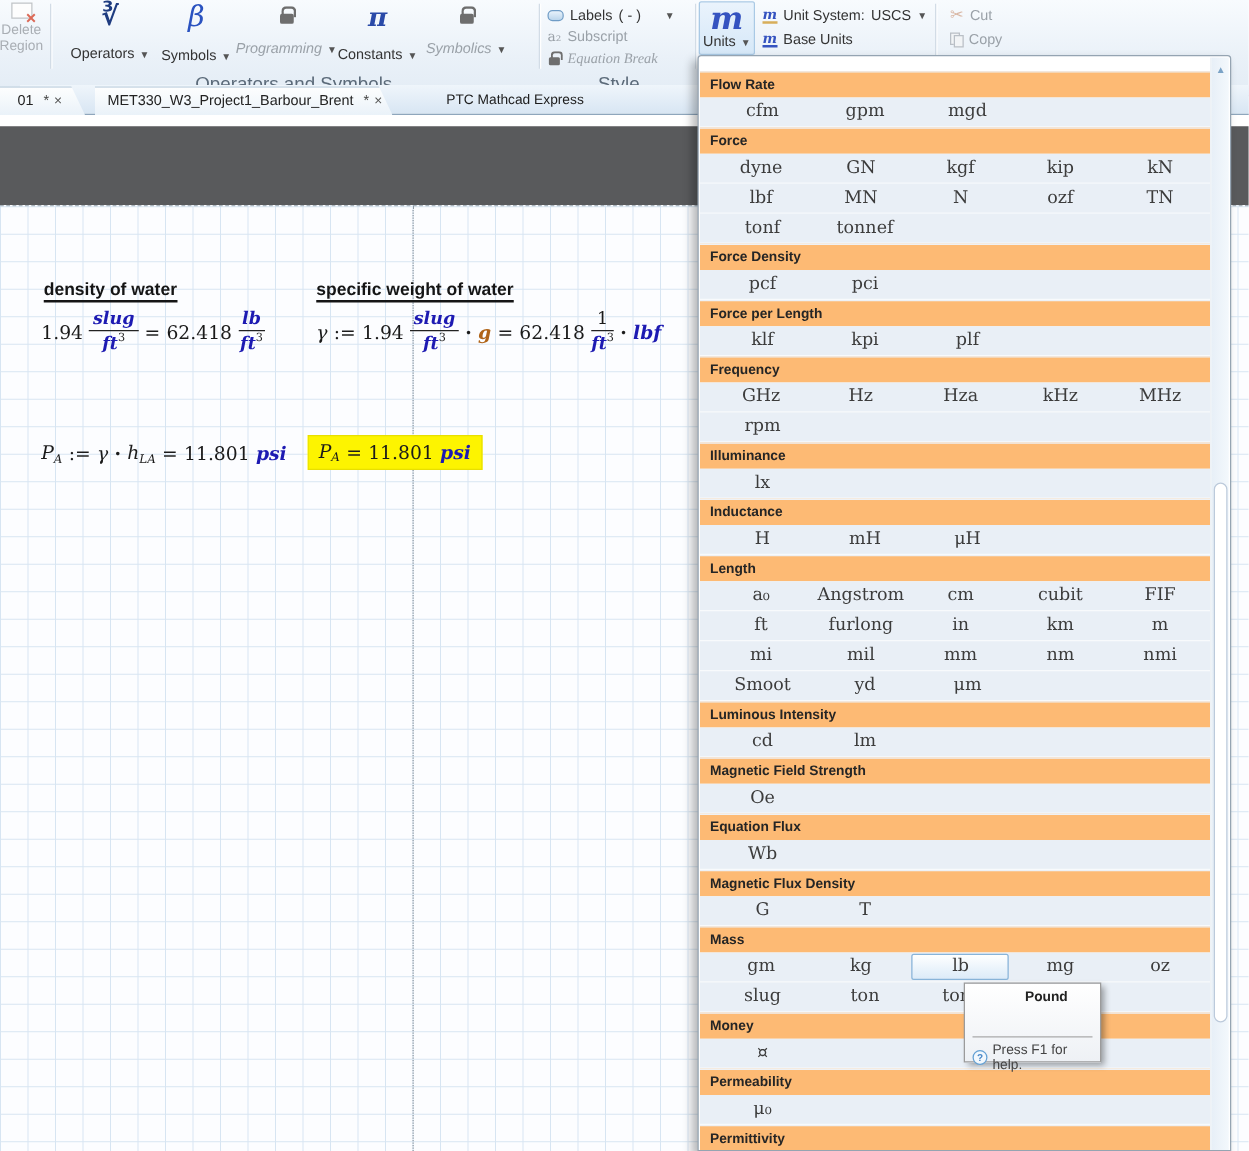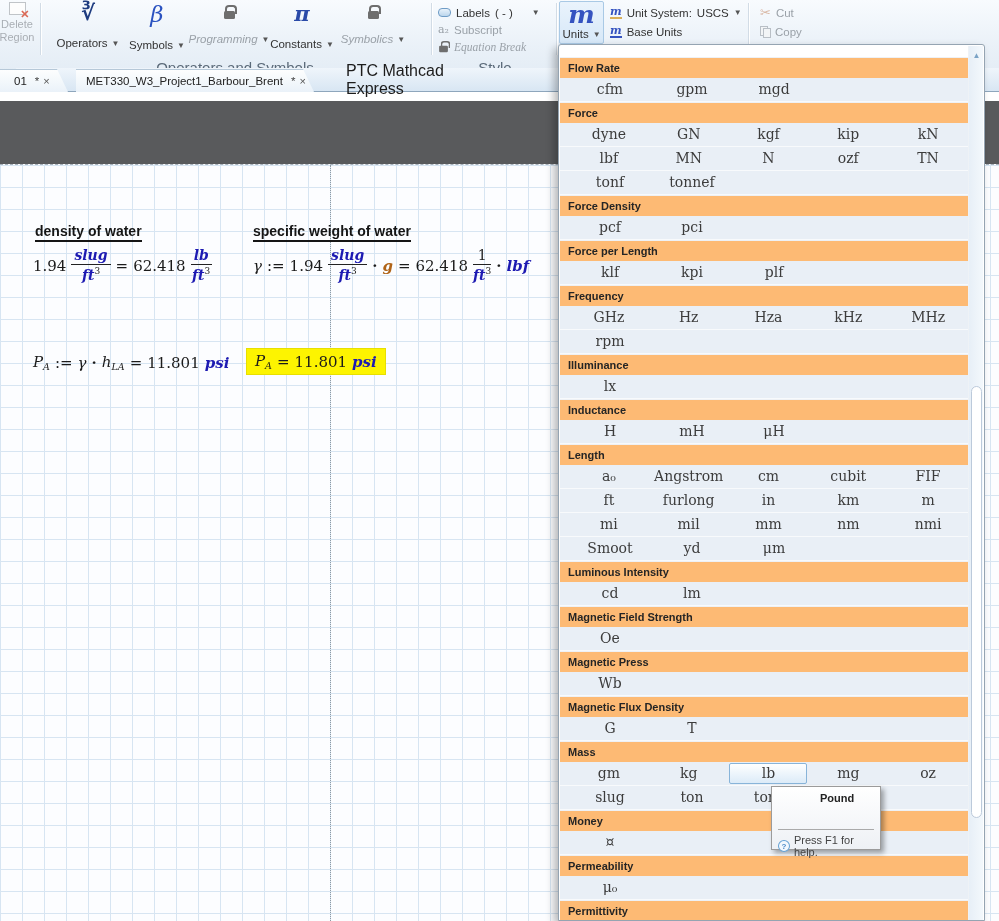--- a/index.html
+++ b/index.html
@@ -54,21 +54,21 @@
   .tabbar { position:absolute; left:0; top:68px; width:999px; height:24px;
     background:linear-gradient(#eff5fb,#d8e6f3); border-bottom:1px solid #8ea6bc;margin-left:16px; }
   .tab { position:absolute; top:1px; height:23px; display:flex; align-items:center;
     font-size:11.5px; color:#222; padding:0 14px 0 10px;
     background:linear-gradient(#fdfefe,#eaf2f9);
     clip-path:polygon(0 0, calc(100% - 11px) 0, 100% 100%, 0 100%);
     border-top:1px solid #b6c8d8; }
   .tab .mod { margin-left:8px; color:#444; }
   .tab .x { margin-left:4px; color:#555; font-size:11px; }
   .apptitle { position:absolute; left:330px; top:0; width:132px; height:23px;
-    display:flex; align-items:center; justify-content:center; font-size:16px; color:#1c1c1c; }
+    display:flex; align-items:center; justify-content:center; font-size:11px; color:#1c1c1c; }
 
   
   .darkband { position:absolute; left:0; top:101px; width:999px; height:63px; background:#595a5c; }
   .worksheet { position:absolute; left:0; top:164px; width:999px; height:757px;
     background-color:#fcfdff;
     background-image:linear-gradient(to right,#d7e5f2 1px,transparent 1px),
                      linear-gradient(to bottom,#d7e5f2 1px,transparent 1px);
     background-size:22px 22px; border-top:1px dashed #a9b3bc; }
   .pagebreak { position:absolute; left:330px; top:0; bottom:0; width:0; border-left:1px dotted #8f9aa3; }
   .ws-head { position:absolute; font-size:14px; font-weight:bold; color:#151515;
@@ -493,21 +493,21 @@
           <span class="unit-cell">
             <span class="unit-name">lm</span>
           </span>
         </div>
         <div class="sec-head">Magnetic Field Strength</div>
         <div class="unit-row">
           <span class="unit-cell">
             <span class="unit-name">Oe</span>
           </span>
         </div>
-        <div class="sec-head">Magnetic Press</div>
+        <div class="sec-head">Equation Flux</div>
         <div class="unit-row">
           <span class="unit-cell">
             <span class="unit-name">Wb</span>
           </span>
         </div>
         <div class="sec-head">Magnetic Flux Density</div>
         <div class="unit-row">
           <span class="unit-cell">
             <span class="unit-name">G</span>
           </span>

